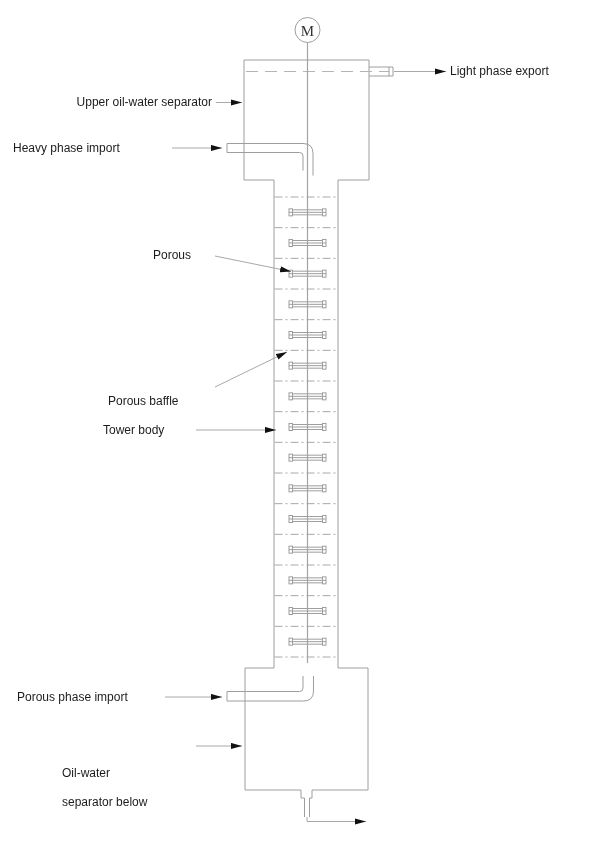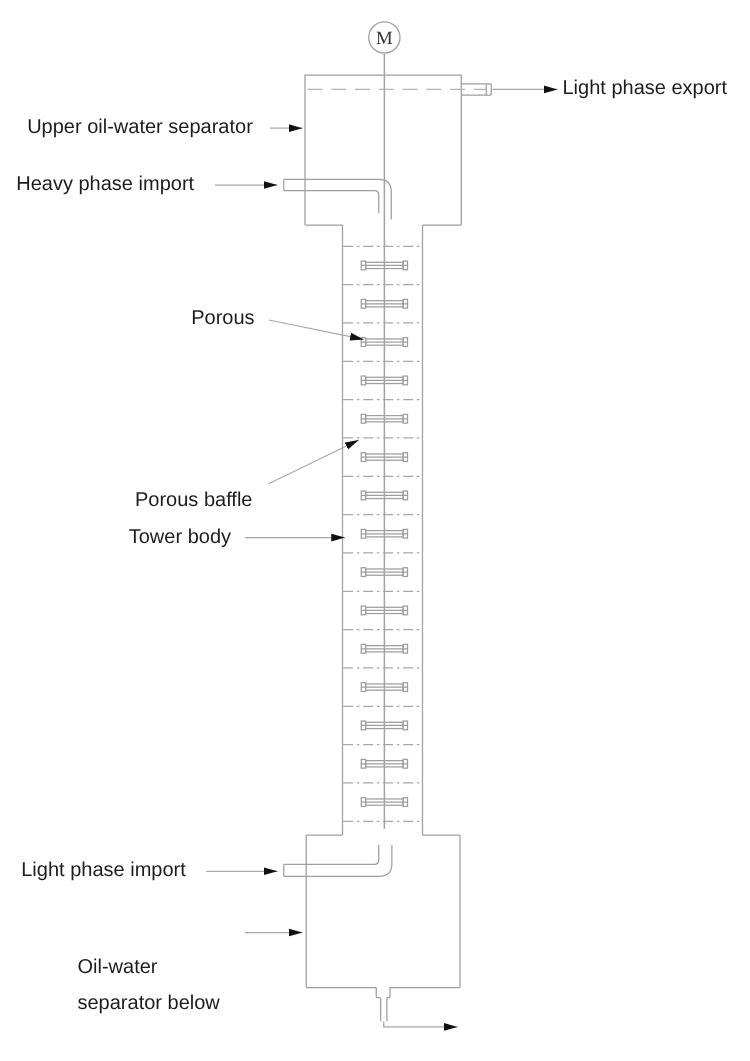--- a/index.html
+++ b/index.html
@@ -6,26 +6,26 @@
   #canvas{
     position:relative;
     width:600px;height:849px;
     background:#ffffff;
     font-family:"Liberation Sans", sans-serif;
     overflow:hidden;
   }
   #drawing{position:absolute;left:0;top:0;}
   .lbl{
     position:absolute;
-    font-size:16px;
+    font-size:12px;
     line-height:20px;
     color:#1c1c1c;
     white-space:nowrap;
   }
-  .lbl.right{text-align:center;}
+  .lbl.right{text-align:right;}
   #lower-separator-label{line-height:29px;}
 </style>
 </head>
 <body>
 
 <div id="canvas">
 
   <svg id="drawing" width="600" height="849" viewBox="0 0 600 849">
     <defs>
       <marker id="arrow" viewBox="0 0 11 7" markerWidth="11" markerHeight="7" refX="11" refY="3.5" orient="auto" markerUnits="userSpaceOnUse">
@@ -208,21 +208,21 @@
   <div class="lbl right" style="left:12px;top:92px;width:200px;">Upper oil-water separator</div>
 
   <div class="lbl" style="left:13px;top:138px;">Heavy phase import</div>
 
   <div class="lbl" style="left:153px;top:245px;">Porous</div>
 
   <div class="lbl" style="left:108px;top:377px;margin-top:14px;">Porous baffle</div>
 
   <div class="lbl" style="left:103px;top:420px;">Tower body</div>
 
-  <div class="lbl" style="left:17px;top:687px;">Light phase import</div>
+  <div class="lbl" style="left:17px;top:687px;">Porous phase import</div>
 
   <div class="lbl" id="lower-separator-label" style="left:62px;top:759px;">
     <div>Oil-water</div>
     <div>separator below</div>
   </div>
 
 
 </div>
 
 </body></html>

